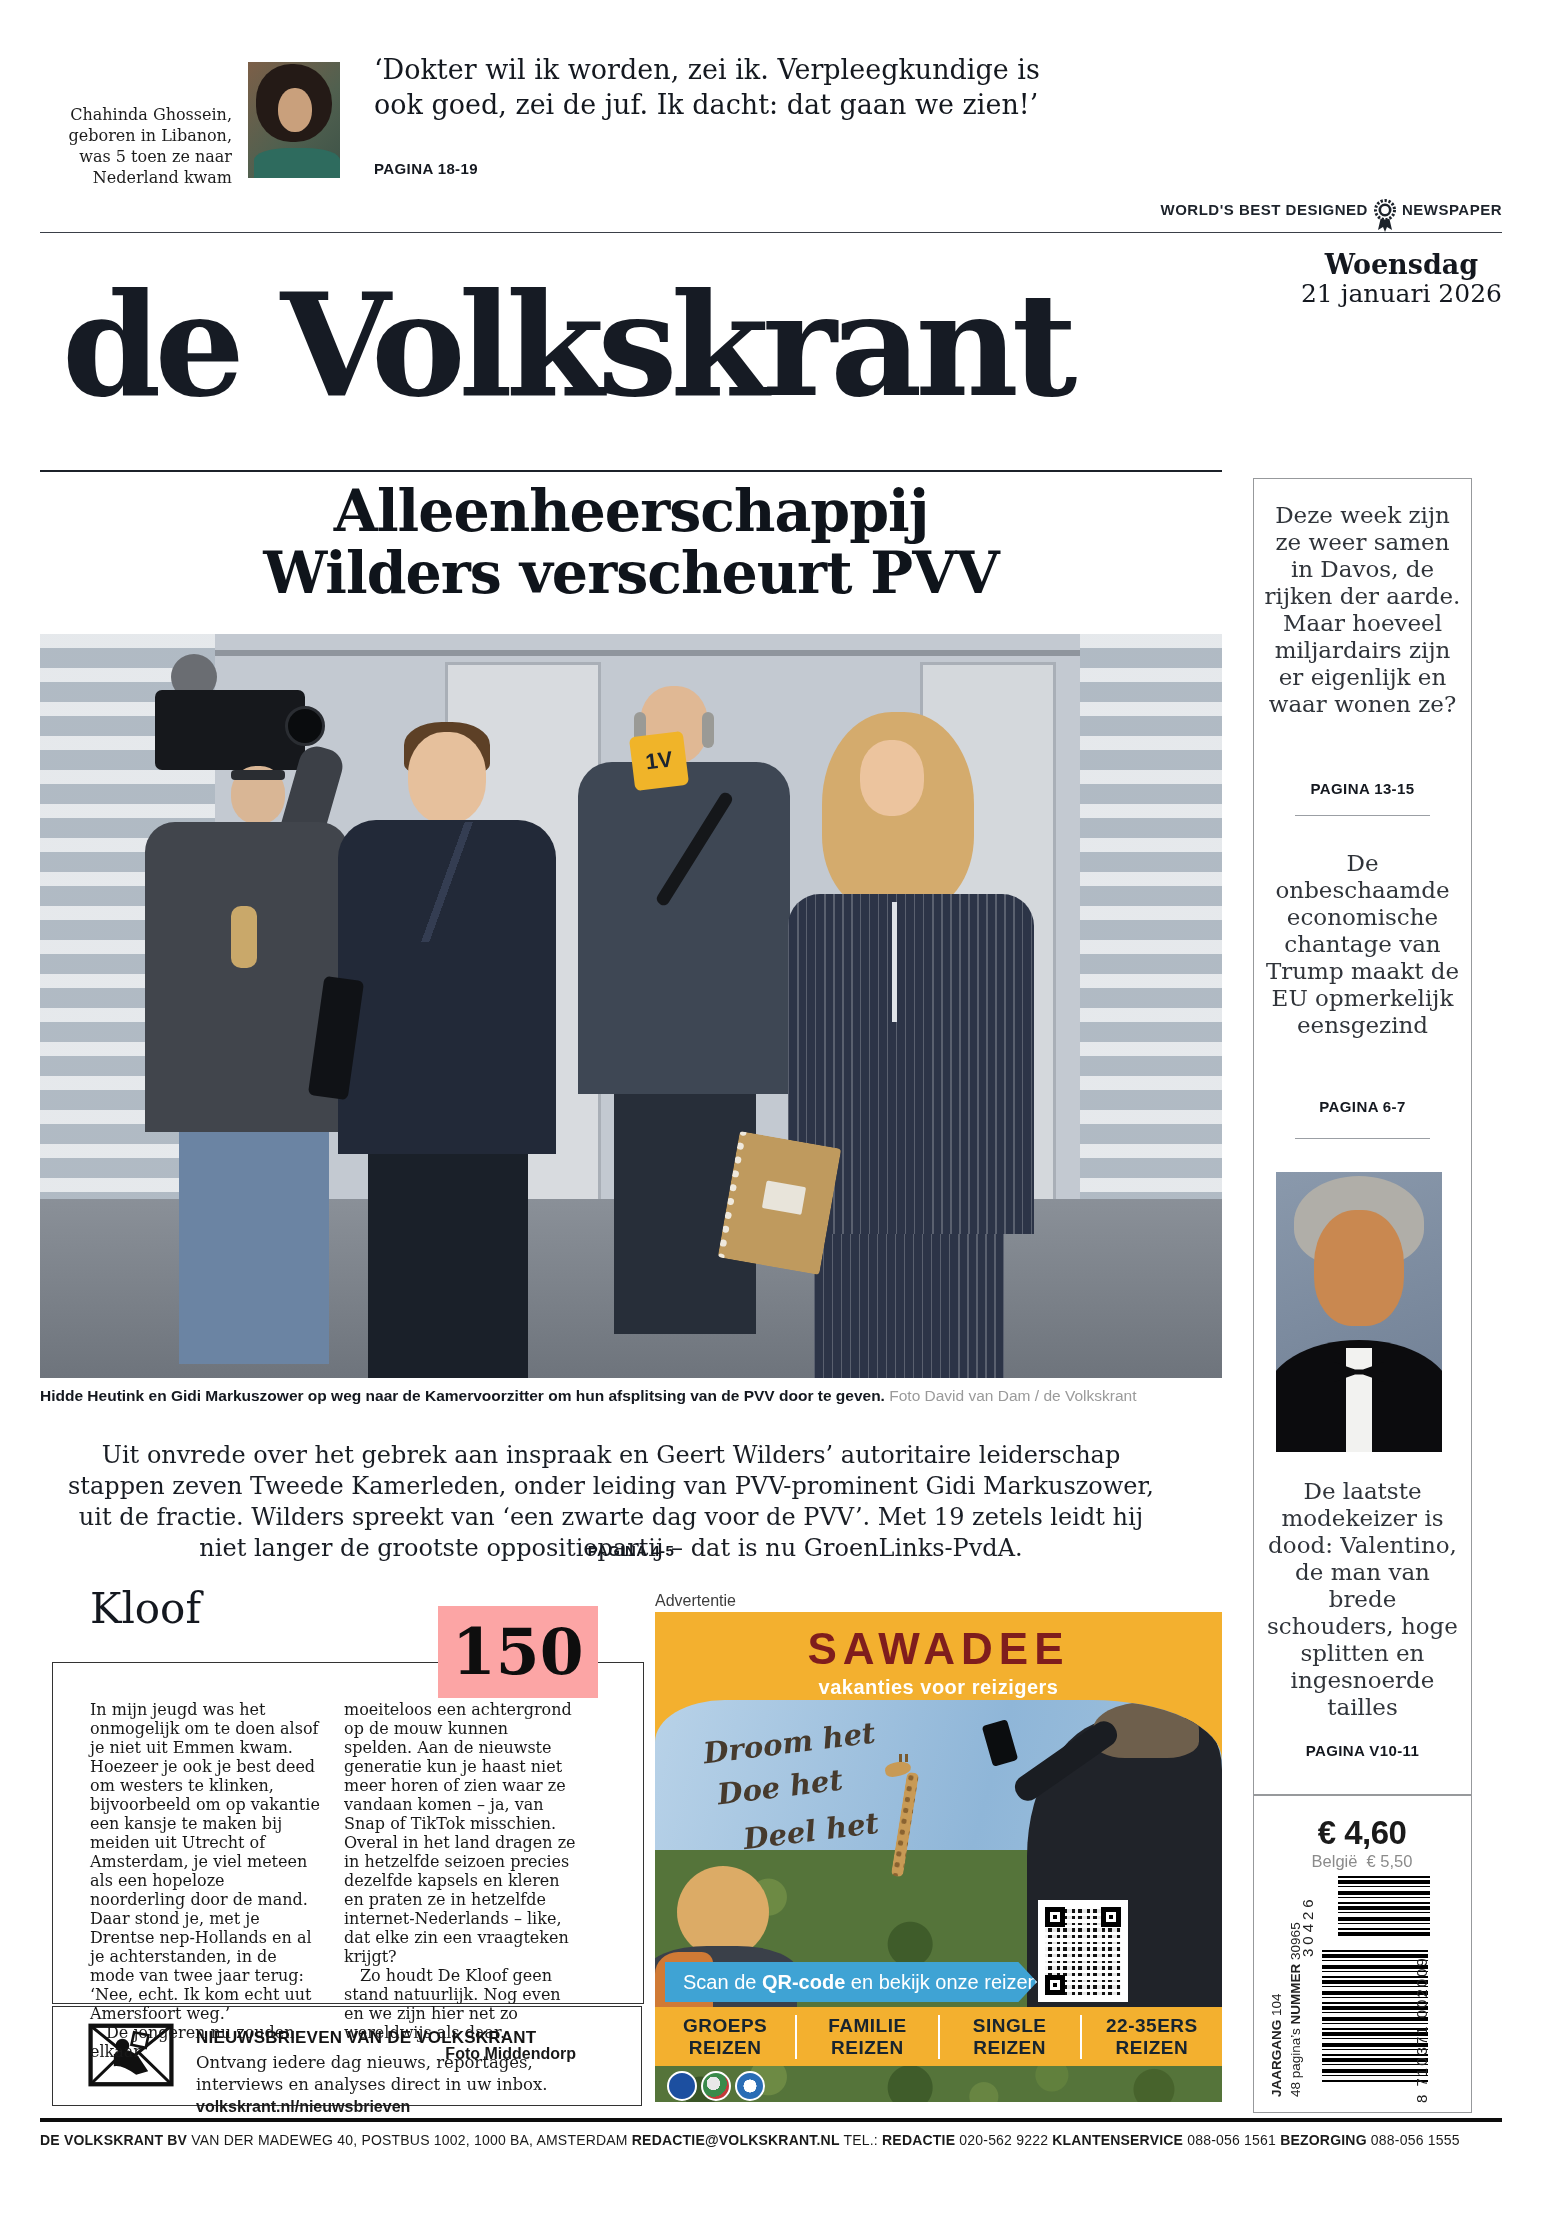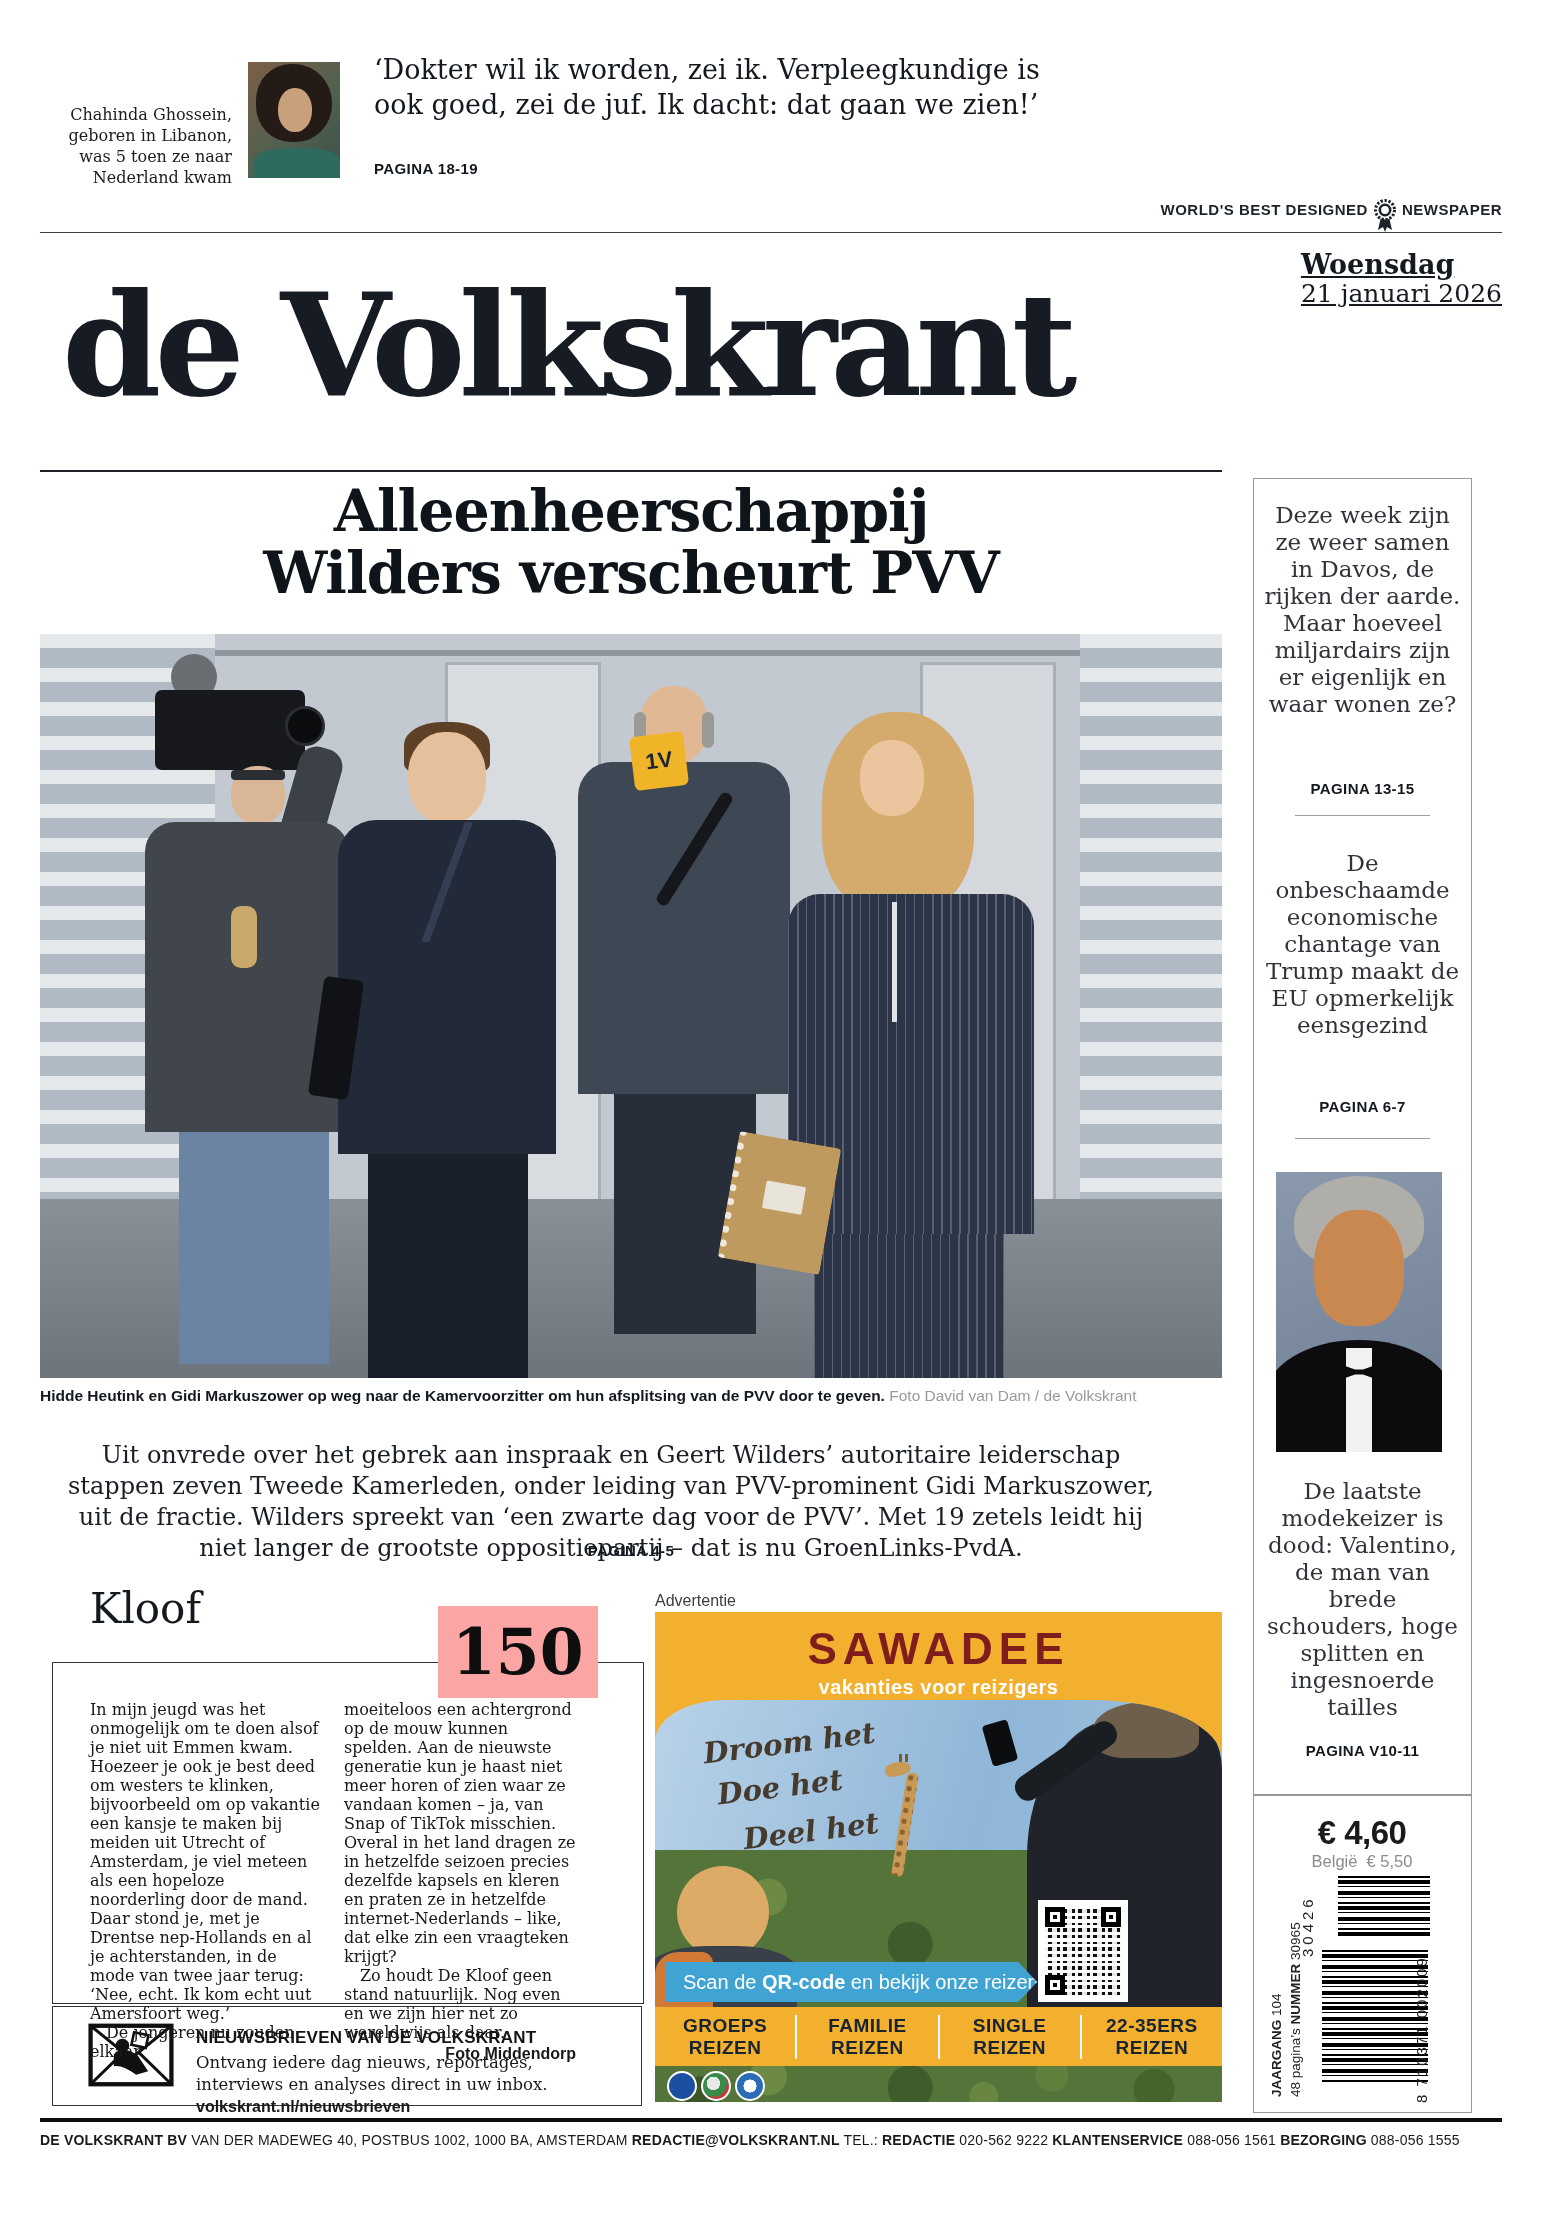--- a/index.html
+++ b/index.html
@@ -72,21 +72,21 @@
         <circle cx="12" cy="12" r="5.2" fill="#fff" stroke="#1d232b" stroke-width="2.6"></circle>
       </svg>
     </span>
     <span>NEWSPAPER</span>
   </div>
 
   <div class="abs rule" style="left:40px;top:232px;width:1462px;height:1px;background:#3a3f47;"></div>
 
   <div class="abs masthead" style="left:62px;top:274px;">de Volkskrant</div>
 
-  <div class="abs serif" style="right:40px;top:250px;text-align:left;text-decoration:underline;">
+  <div class="abs serif" style="right:40px;top:250px;text-align:center;">
     <div style="font-weight:bold;font-size:27px;line-height:30px;">Woensdag</div>
     <div style="font-size:25px;line-height:28px;">21 januari 2026</div>
   </div>
 
   <div class="abs rule" style="left:40px;top:470px;width:1182px;height:2px;"></div>
 
   <div class="abs headline center" style="left:40px;top:480px;width:1182px;">
     <div>Alleenheerschappij</div>
     <div>Wilders verscheurt PVV</div>
   </div>

